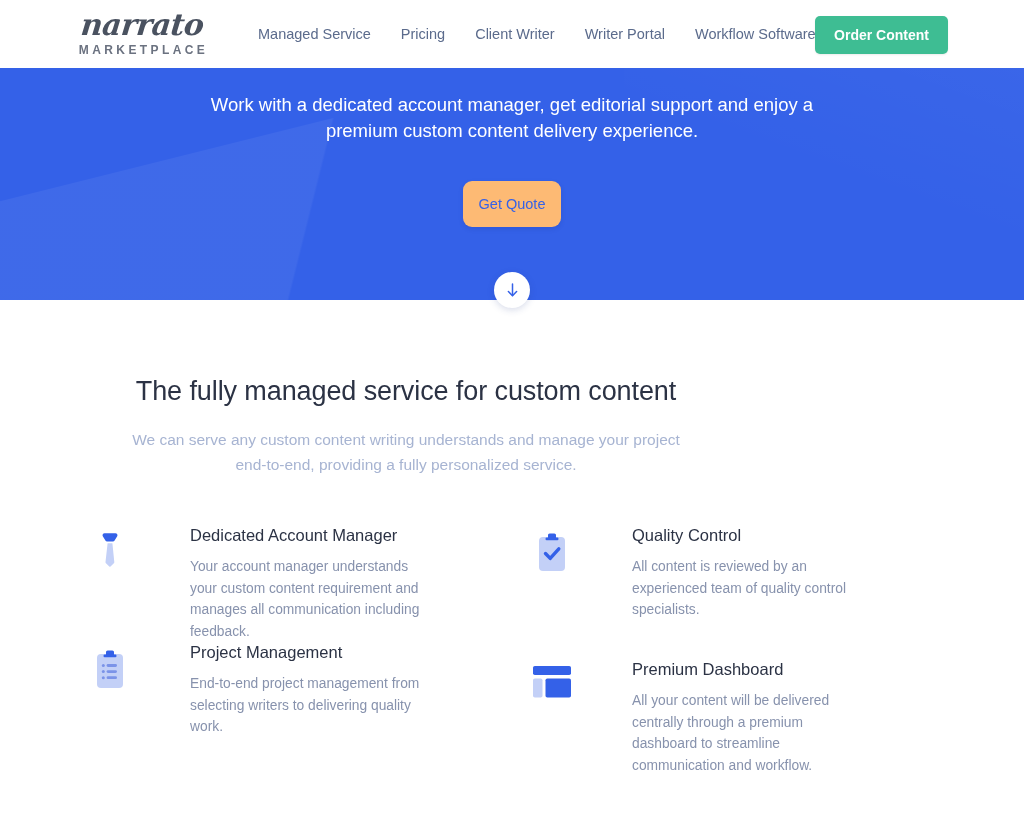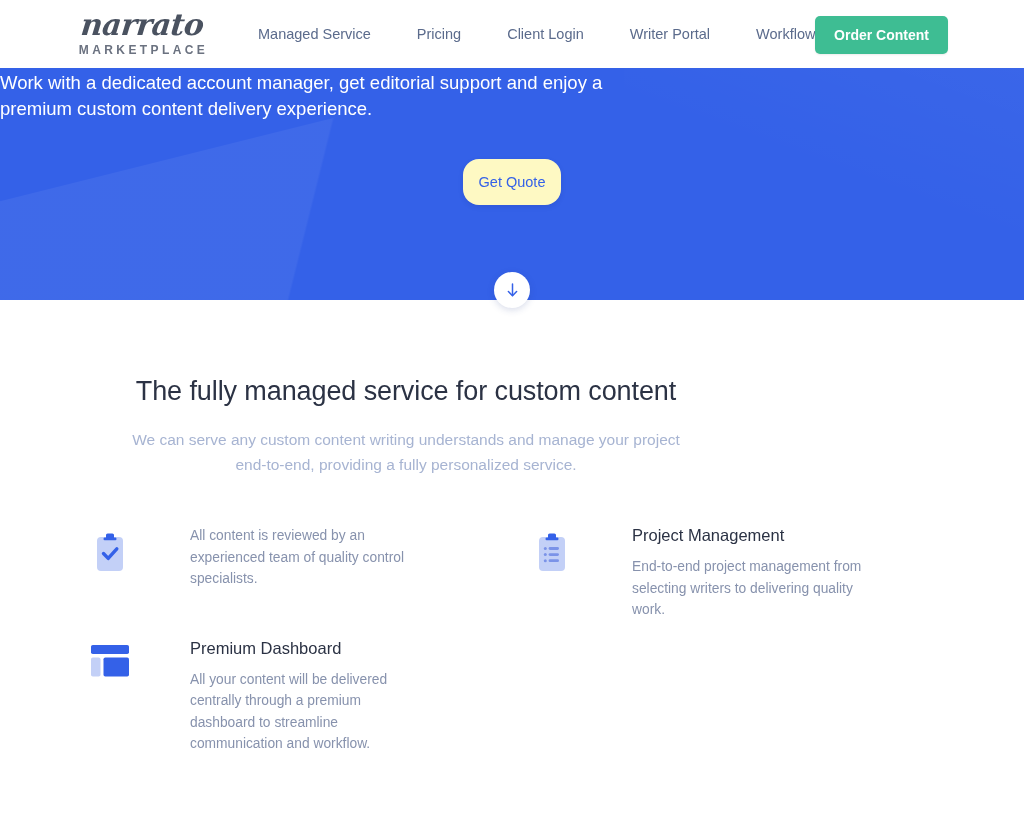--- a/index.html
+++ b/index.html
@@ -20,21 +20,21 @@
         display:flex;flex-direction:column;align-items:center;justify-content:center;cursor:pointer;}
   .logo-word{
     font-family:"DejaVu Serif",serif;
     font-style:italic;font-weight:700;font-size:30px;letter-spacing:-0.5px;
     color:#4a5260;line-height:1;transform:skewX(-6deg);
   }
   .logo-sub{
     font-size:12px;letter-spacing:3.4px;color:#6b7280;font-weight:600;
     margin-top:3px;padding-left:3px;
   }
-  .nav{position:absolute;left:258px;top:0;height:68px;display:flex;align-items:center;gap:16px;}
+  .nav{position:absolute;left:258px;top:0;height:68px;display:flex;align-items:center;gap:0;}
   .nav a{
     color:#5b6b8c;font-size:14.5px;text-decoration:none;margin-right:30px;white-space:nowrap;
   }
   .nav a:last-child{margin-right:6px;}
   .order-btn{
     position:absolute;right:76px;top:16px;height:38px;padding:0 19px;
     background:#3ebd93;color:#ffffff;border:none;border-radius:5px;
     font-size:14px;font-weight:700;font-family:inherit;cursor:pointer;
     display:flex;align-items:center;justify-content:center;
     box-shadow:0 1px 2px rgba(0,0,0,.08);
@@ -56,27 +56,27 @@
     background:linear-gradient(118deg, rgba(255,255,255,.055) 0%, rgba(255,255,255,.055) 50%, rgba(255,255,255,0) 50.2%);
     transform:rotate(-14deg);pointer-events:none;
   }
   .hero-sheen2{
     position:absolute;right:-120px;top:-80px;width:520px;height:300px;
     background:linear-gradient(200deg, rgba(255,255,255,.05) 0%, rgba(255,255,255,0) 62%);
     pointer-events:none;
   }
   .hero-inner{position:absolute;top:0;left:0;width:1024px;z-index:6;}
   .hero-text{
-    margin-top:2px;color:#ffffff;
+    margin-top:24px;text-align:center;color:#ffffff;
     font-size:18.5px;line-height:26px;font-weight:400;
   }
   .hero-text .l1,.hero-text .l2,.hero-text .l3{display:block;}
   .get-quote{
     display:block;margin:37px auto 0;width:98px;height:46px;
-    background:#fef9c3;color:#3461e8;border:none;border-radius:16px;
+    background:#fdba74;color:#3461e8;border:none;border-radius:9px;
     font-size:14.5px;font-family:inherit;cursor:pointer;
     box-shadow:0 2px 5px rgba(20,40,110,.13);
   }
   .scroll-circle{
     position:absolute;left:50%;top:272px;transform:translateX(-50%);
     width:36px;height:36px;border-radius:50%;background:#ffffff;
     display:flex;align-items:center;justify-content:center;
     box-shadow:0 2px 7px rgba(40,60,140,.18);z-index:20;cursor:pointer;
   }
   .scroll-circle svg{display:block;}
@@ -121,21 +121,21 @@
 
   <header class="header">
     <div class="logo">
       <div class="logo-word">narrato</div>
       <div class="logo-sub">MARKETPLACE</div>
     </div>
 
     <nav class="nav">
       <a href="#">Managed Service</a>
       <a href="#">Pricing</a>
-      <a href="#">Client Login</a>
+      <a href="#">Client Writer</a>
       <a href="#">Writer Portal</a>
       <a href="#">Workflow Software</a>
     </nav>
 
     <button class="order-btn">Order Content</button>
   </header>
 
   <section class="hero">
     <div class="hero-bg"></div>
     <div class="hero-sheen"></div>
@@ -161,31 +161,44 @@
   <div class="section">
     <h2 class="sec-title">The fully managed service for custom content</h2>
     <p class="sec-sub">
       <span>We can serve any custom content writing understands and manage your project</span>
       <span>end-to-end, providing a fully personalized service.</span>
     </p>
   </div>
 
   <div class="features">
 
+    <div class="cell c0">
+      <div class="f-icon">
+        <svg width="26" height="46" viewBox="0 0 26 46">
+          <path d="M7.5 2.2 h11 a2 2 0 0 1 1.7 3 l-2.6 4.3 a2 2 0 0 1 -1.7 1 h-5.8 a2 2 0 0 1 -1.7 -1 l-2.6 -4.3 a2 2 0 0 1 1.7 -3 z" fill="#3461e8"></path>
+          <path d="M10.6 12.2 h4.8 l1.9 18.8 a1.5 1.5 0 0 1 -.45 1.25 l-3.35 3.3 a.85 .85 0 0 1 -1.2 0 l-3.35 -3.3 a1.5 1.5 0 0 1 -.45 -1.25 z" fill="#c3d0f7"></path>
+        </svg>
+      </div>
+      <div class="f-body">
+        <div class="f-title">Dedicated Account Manager</div>
+        <div class="f-desc">Your account manager understands your custom content requirement and manages all communication including feedback.</div>
+      </div>
+    </div>
 
     <div class="cell c1">
       <div class="f-icon">
         <svg width="34" height="46" viewBox="0 0 34 46">
           <rect x="4" y="6" width="26" height="34" rx="4" fill="#c3d0f7"></rect>
           <rect x="13" y="2.5" width="8" height="6" rx="1.6" fill="#3461e8"></rect>
           <rect x="10.5" y="6.6" width="13" height="2.6" rx="1.2" fill="#3461e8"></rect>
           <path d="M10.5 22.5 L15.2 27.4 L23.8 17.8" stroke="#3461e8" stroke-width="3.4" fill="none" stroke-linecap="round" stroke-linejoin="round"></path>
         </svg>
       </div>
       <div class="f-body">
+        <div class="f-title">Quality Control</div>
         <div class="f-desc">All content is reviewed by an experienced team of quality control specialists.</div>
       </div>
     </div>
 
     <div class="cell c2">
       <div class="f-icon">
         <svg width="34" height="46" viewBox="0 0 34 46">
           <rect x="4" y="6" width="26" height="34" rx="4" fill="#c3d0f7"></rect>
           <rect x="13" y="2.5" width="8" height="6" rx="1.6" fill="#3461e8"></rect>
           <rect x="10.5" y="6.6" width="13" height="2.6" rx="1.2" fill="#3461e8"></rect>

